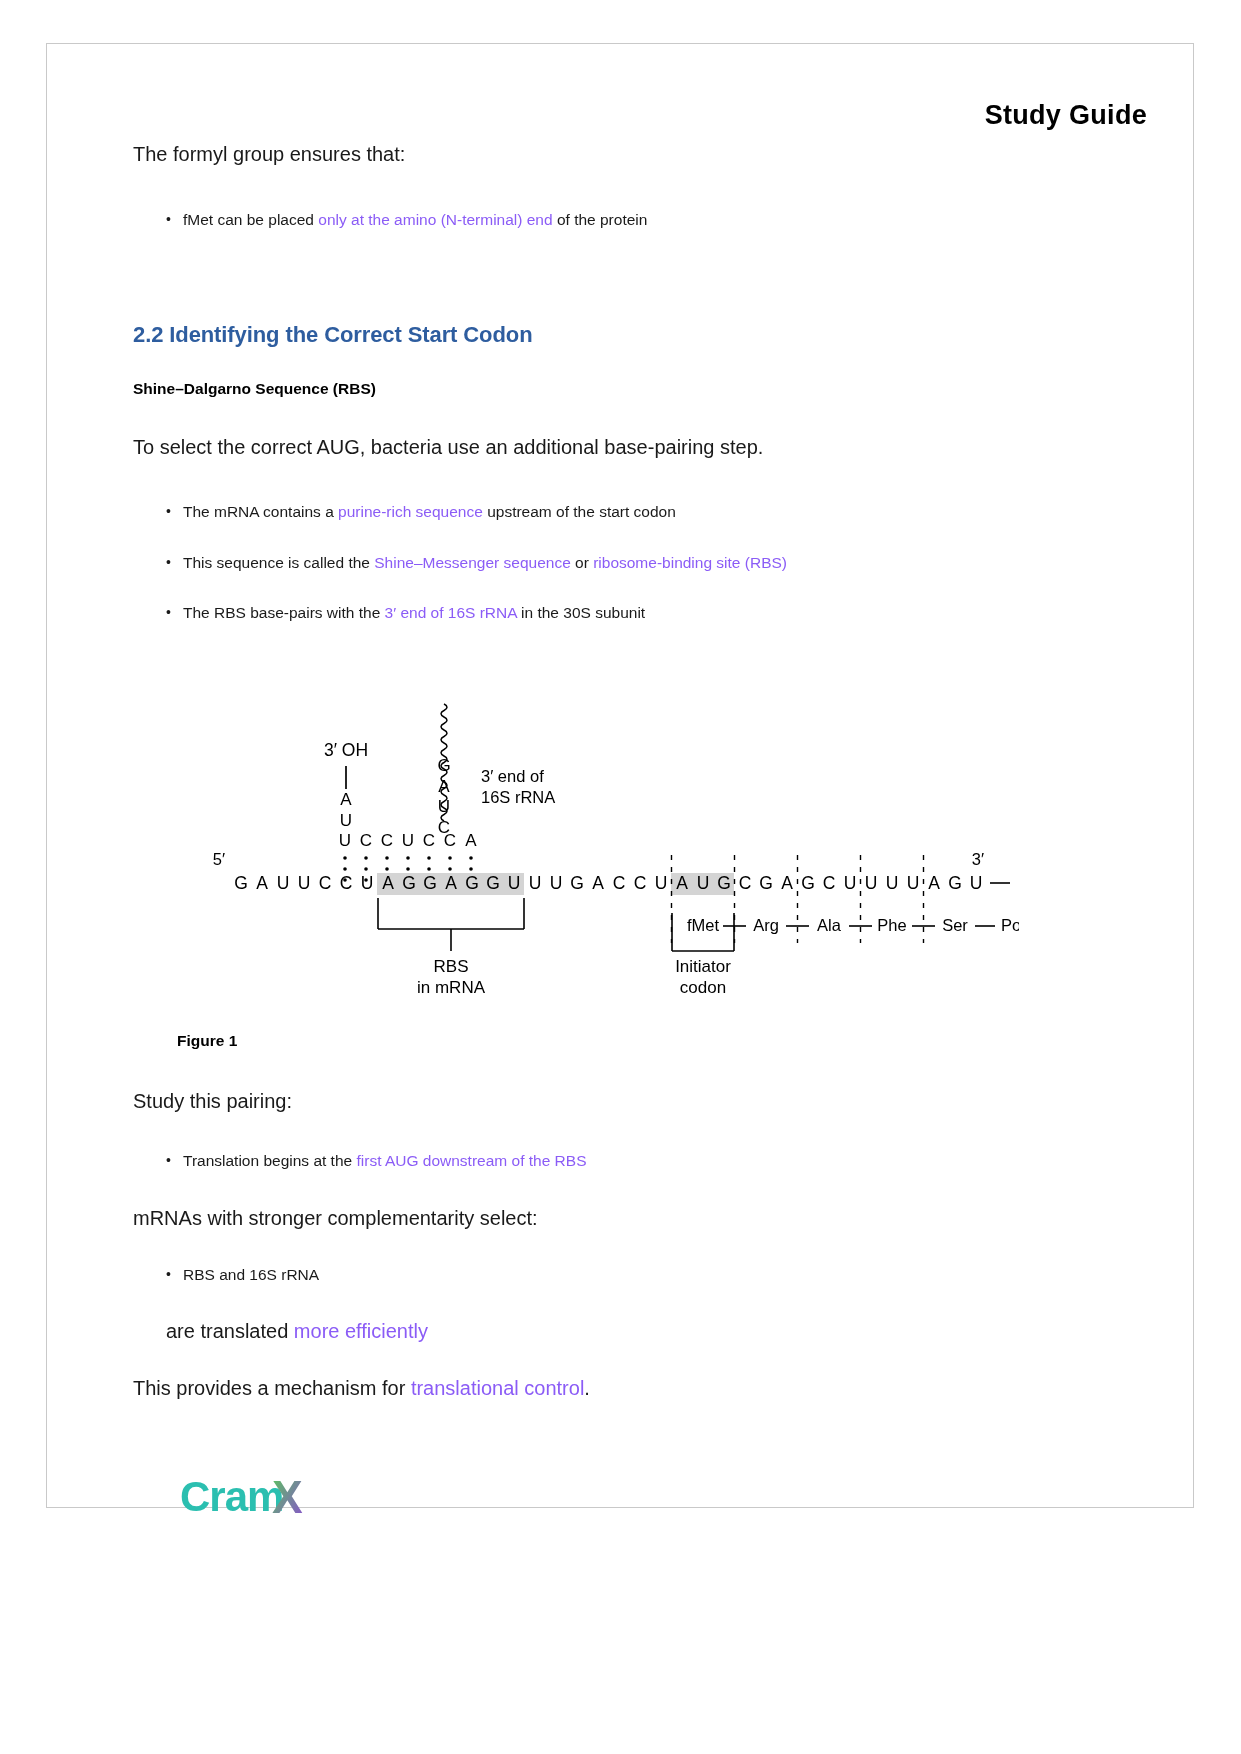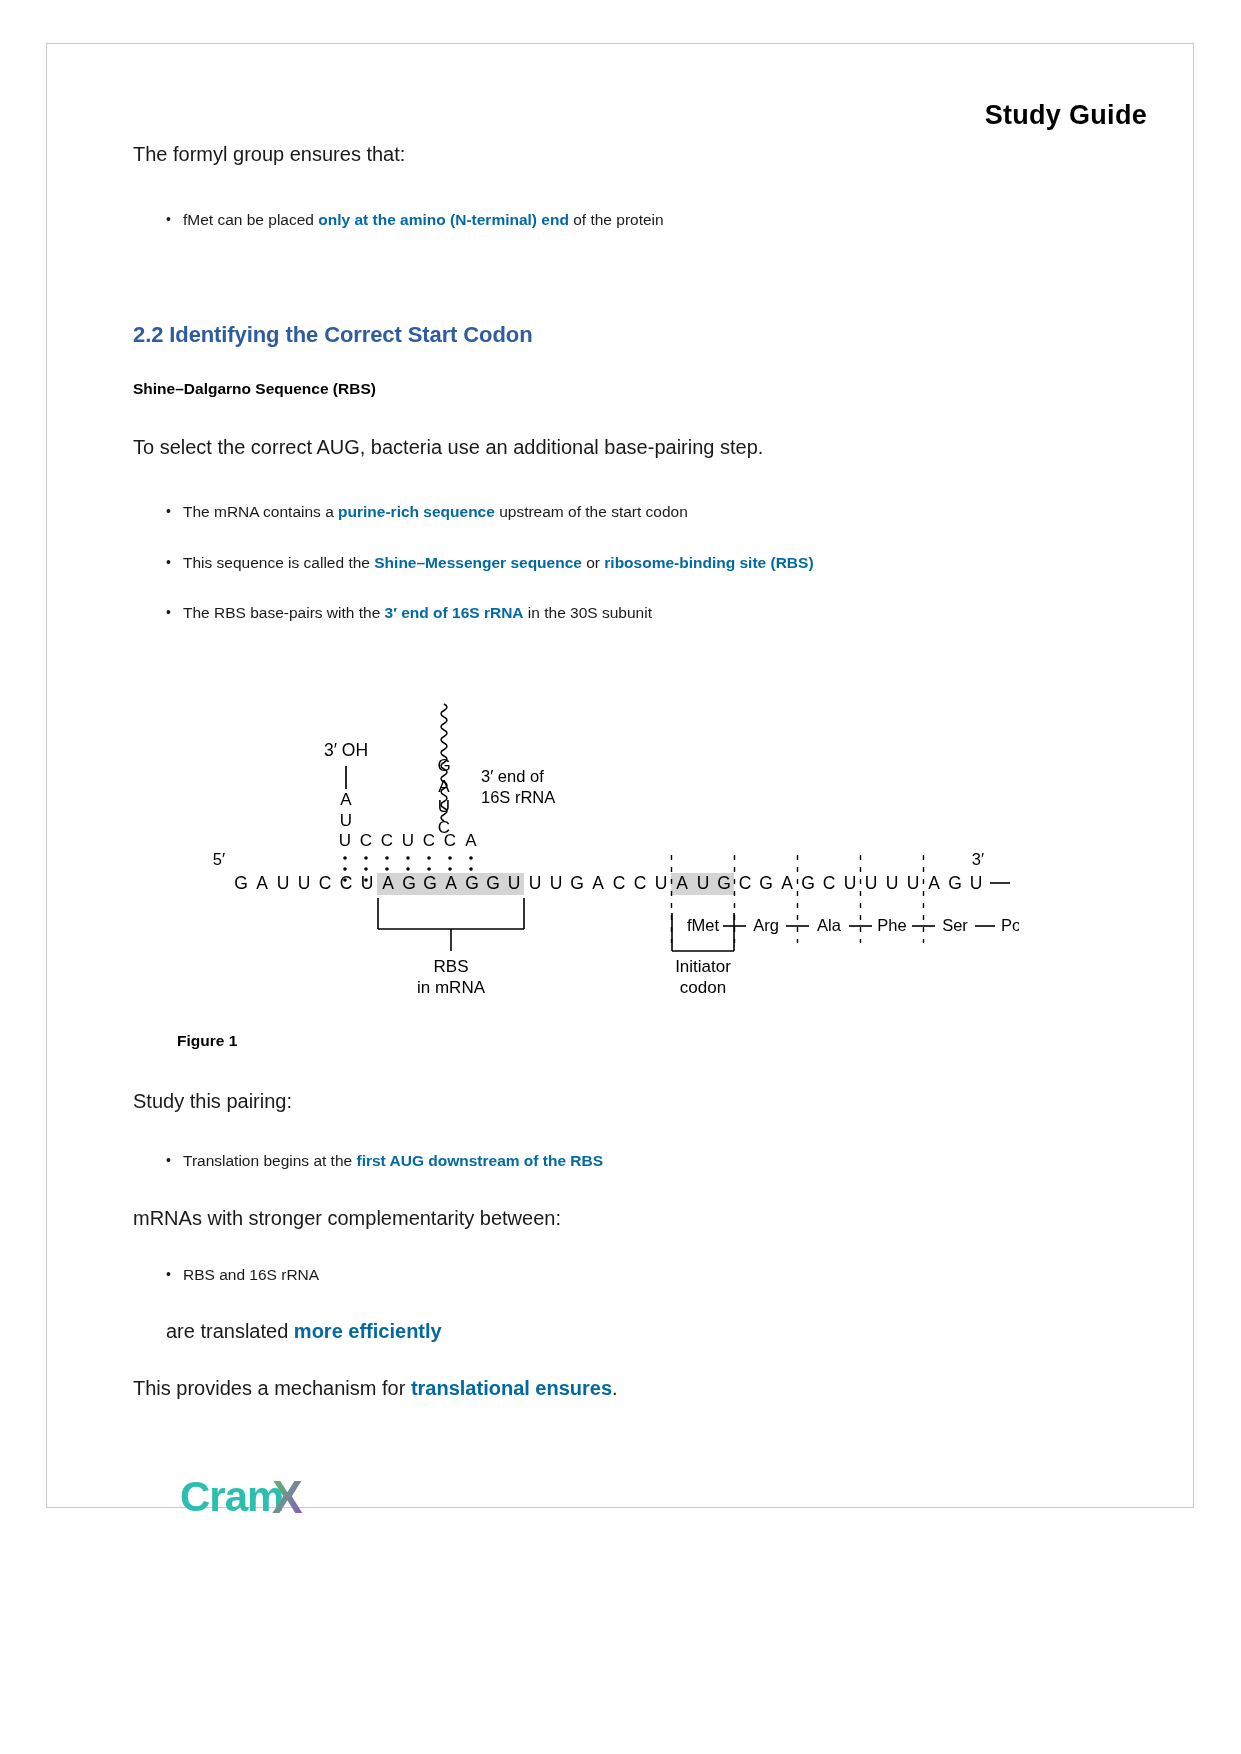--- a/index.html
+++ b/index.html
@@ -13,21 +13,21 @@
   .doc-title{
     position:absolute;right:46px;top:56px;
     font-size:27px;font-weight:bold;color:#000;letter-spacing:.3px;
     font-family:"Liberation Sans",sans-serif;
   }
 
   .para{font-size:20px;color:#1a1a1a;line-height:1.45;margin:0;}
   .bullet-row{display:flex;font-size:15.5px;color:#1a1a1a;line-height:1.45;}
   .bullet-dot{width:50px;flex:0 0 50px;text-align:left;padding-left:33px;box-sizing:border-box;font-size:14px;}
   .bullet-text{flex:1;}
-  b{font-weight:bold;color:#0369a1;text-align:right;}
+  b{font-weight:normal;color:#8b5cf6;text-align:right;}
 
   .h2{
     font-size:22px;font-weight:bold;color:#2e5d9f;
     font-family:"Liberation Sans",sans-serif;letter-spacing:-.1px;
   }
   .h3{font-size:15.5px;font-weight:bold;color:#000;}
 
   .figcap{font-size:15.5px;font-weight:bold;color:#000;}
 
   
@@ -189,30 +189,30 @@
 
     <div class="figcap" style="margin-top:14px;margin-left:44px;">Figure 1</div>
 
     <p class="para" style="margin-top:37px;">Study this pairing:</p>
 
     <div class="bullet-row" style="margin-top:34px;">
       <span class="bullet-dot">•</span>
       <span class="bullet-text">Translation begins at the <b>first AUG downstream of the RBS</b></span>
     </div>
 
-    <p class="para" style="margin-top:32px;">mRNAs with stronger complementarity between:</p>
+    <p class="para" style="margin-top:32px;">mRNAs with stronger complementarity select:</p>
 
     <div class="bullet-row" style="margin-top:31px;">
       <span class="bullet-dot">•</span>
       <span class="bullet-text">RBS and 16S rRNA</span>
     </div>
 
     <p class="para" style="margin-top:30px;margin-left:33px;">are translated <b>more efficiently</b></p>
 
-    <p class="para" style="margin-top:28px;">This provides a mechanism for <b>translational ensures</b>.</p>
+    <p class="para" style="margin-top:28px;">This provides a mechanism for <b>translational control</b>.</p>
 
   </div>
 
   <svg class="logo" viewBox="0 0 220 60" xmlns="http://www.w3.org/2000/svg">
     <defs>
       <linearGradient id="xg" x1="0" y1="0" x2="1" y2="1">
         <stop offset="0%" id="xg0" stop-color="#5ac85a"></stop>
         <stop offset="100%" id="xg1" stop-color="#8a4fd0"></stop>
       </linearGradient>
     </defs>

